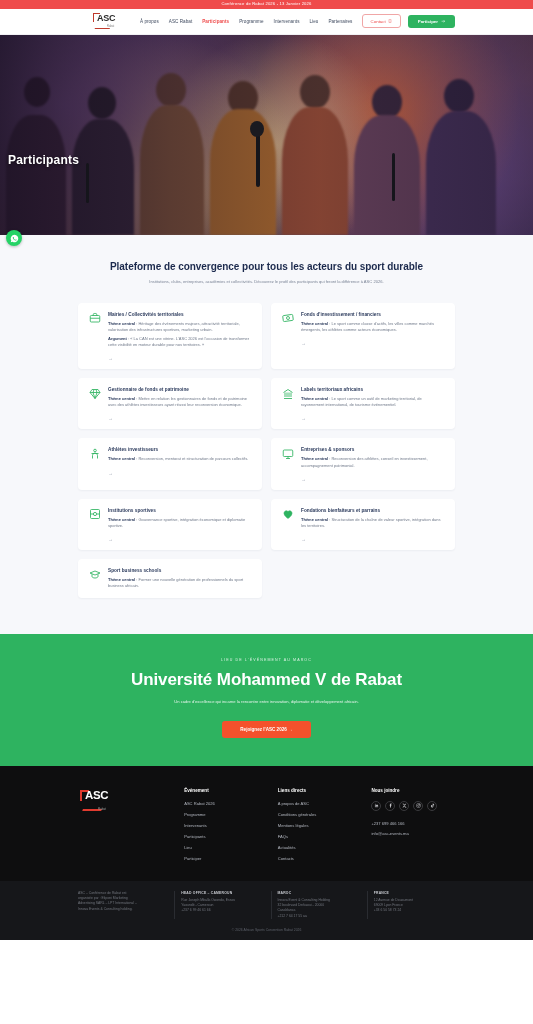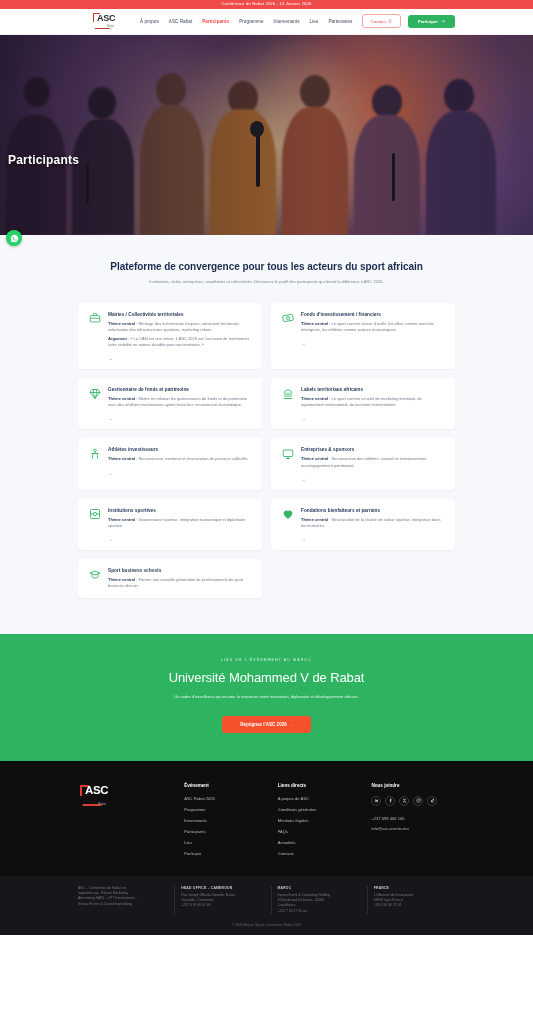--- a/index.html
+++ b/index.html
@@ -153,21 +153,21 @@
   }
 
   
   .cta {
     background: #2eb360; text-align: center; padding: 24px 40px 28px; color: #fff;
   }
   .cta-kicker {
     font-size: 3.6px; letter-spacing: 1.1px; text-transform: uppercase;
     color: #dff3e6; margin-bottom: 8px;
   }
-  .cta-title { font-size: 13px; font-weight: 400; letter-spacing: -.1px; }
+  .cta-title { font-size: 17px; font-weight: 700; letter-spacing: -.1px; }
   .cta-sub { font-size: 4.1px; color: #e3f4ea; margin-top: 9px; }
   .cta-btn {
     margin: 17px auto 0; display: inline-flex; align-items: center; gap: 3px;
     background: #f4512c; color: #fff; font-size: 4.6px; font-weight: 600;
     padding: 6px 18px; border-radius: 3px; border: none;
   }
 
   
   .footer { background: #0e0e0f; color: #cfd2d8; padding: 22px 78px 14px; }
   .footer-grid { display: grid; grid-template-columns: 1.15fr 1fr 1fr 1fr; gap: 10px; }
@@ -277,21 +277,21 @@
 </div>
 
 <div class="wa-float">
   <svg viewBox="0 0 24 24" fill="#ffffff">
     <path d="M12 2a10 10 0 0 0-8.6 15.1L2 22l5-1.3A10 10 0 1 0 12 2zm5.4 14.2c-.2.6-1.3 1.2-1.8 1.2-.5.1-1 .1-1.7-.1a12 12 0 0 1-5.6-4.9c-.4-.7-.9-1.6-.9-2.5s.5-1.4.7-1.6c.2-.2.4-.3.6-.3h.5c.2 0 .4 0 .6.4l.8 1.9c.1.2 0 .4-.1.6l-.3.4c-.1.2-.3.3-.1.6.2.4.8 1.3 1.7 2.1 1.1 1 2 1.3 2.3 1.4.2.1.4.1.6-.1l.7-.8c.2-.2.4-.2.6-.1l1.8.9c.2.1.4.2.4.3.1.2.1.6 0 1z"></path>
   </svg>
 </div>
 
 <div class="section-main">
   <div class="sec-head">
-    <div class="sec-title">Plateforme de convergence pour tous les acteurs du sport africain</div>
+    <div class="sec-title">Plateforme de convergence pour tous les acteurs du sport durable</div>
     <div class="sec-sub">Institutions, clubs, entreprises, académies et collectivités. Découvrez le profil des participants qui feront la différence à ASC 2026.</div>
   </div>
 
   <div class="cards">
 
     <div class="card">
       <div class="card-top">
         <span class="card-icon">
           <svg viewBox="0 0 24 24" fill="none" stroke="#2eb360" stroke-width="1.7">
               <rect x="2.5" y="7" width="19" height="13" rx="2"></rect>

